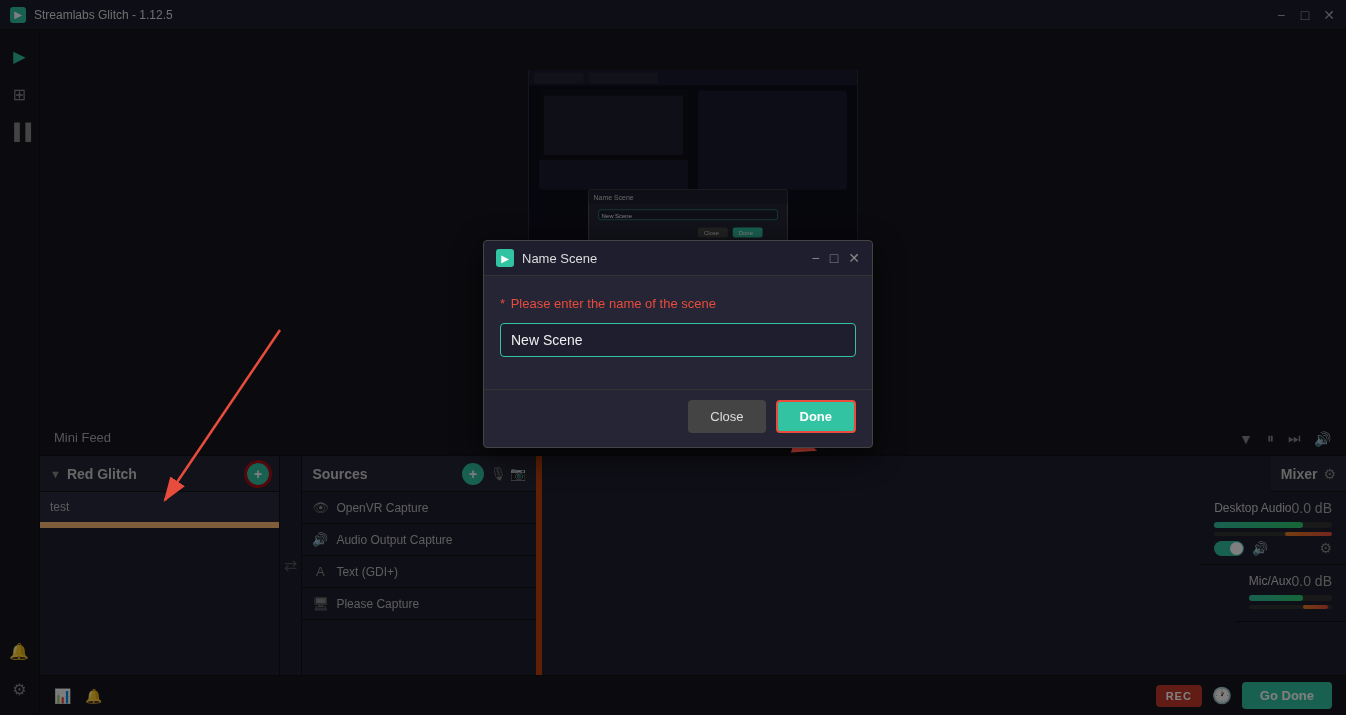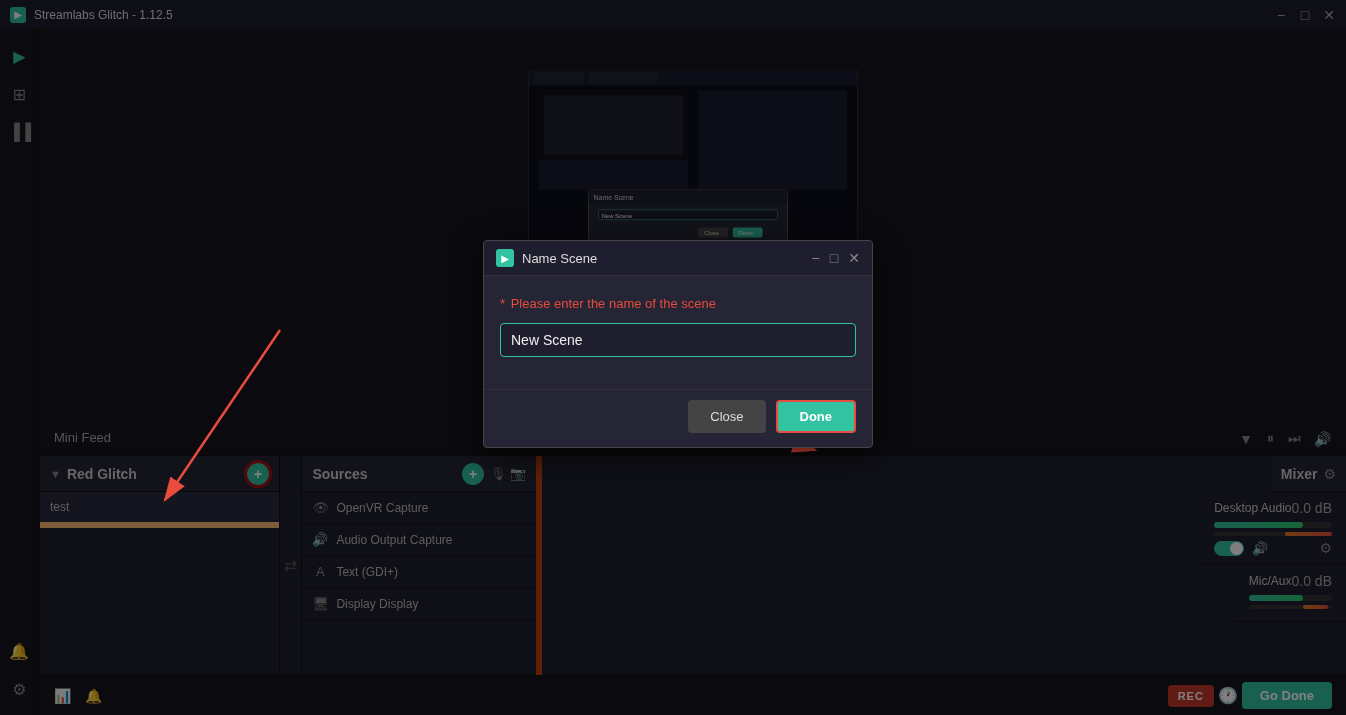--- a/index.html
+++ b/index.html
@@ -296,21 +296,21 @@
     .bottom-bar-left {
       display: flex;
       gap: 14px;
       align-items: center;
       color: #777;
       font-size: 14px;
     }
     .bottom-bar-right {
       display: flex;
       align-items: center;
-      gap: 4px;
+      gap: 10px;
     }
     .rec-btn {
       background: #c0392b;
       color: #fff;
       border: none;
       border-radius: 4px;
       padding: 5px 10px;
       font-size: 11px;
       font-weight: bold;
       cursor: pointer;
@@ -583,21 +583,21 @@
         <div class="source-item">
           <span class="source-icon">🔊</span>
           <span>Audio Output Capture</span>
         </div>
         <div class="source-item">
           <span class="source-icon">A</span>
           <span>Text (GDI+)</span>
         </div>
         <div class="source-item">
           <span class="source-icon">🖥</span>
-          <span>Display Display</span>
+          <span>Please Capture</span>
         </div>
       </div>
 
       <div class="mixer-section">
         <div class="section-header">
           <span class="section-header-title">Mixer</span>
           <span class="mixer-gear">⚙</span>
         </div>
 
         <div class="mixer-channel">

